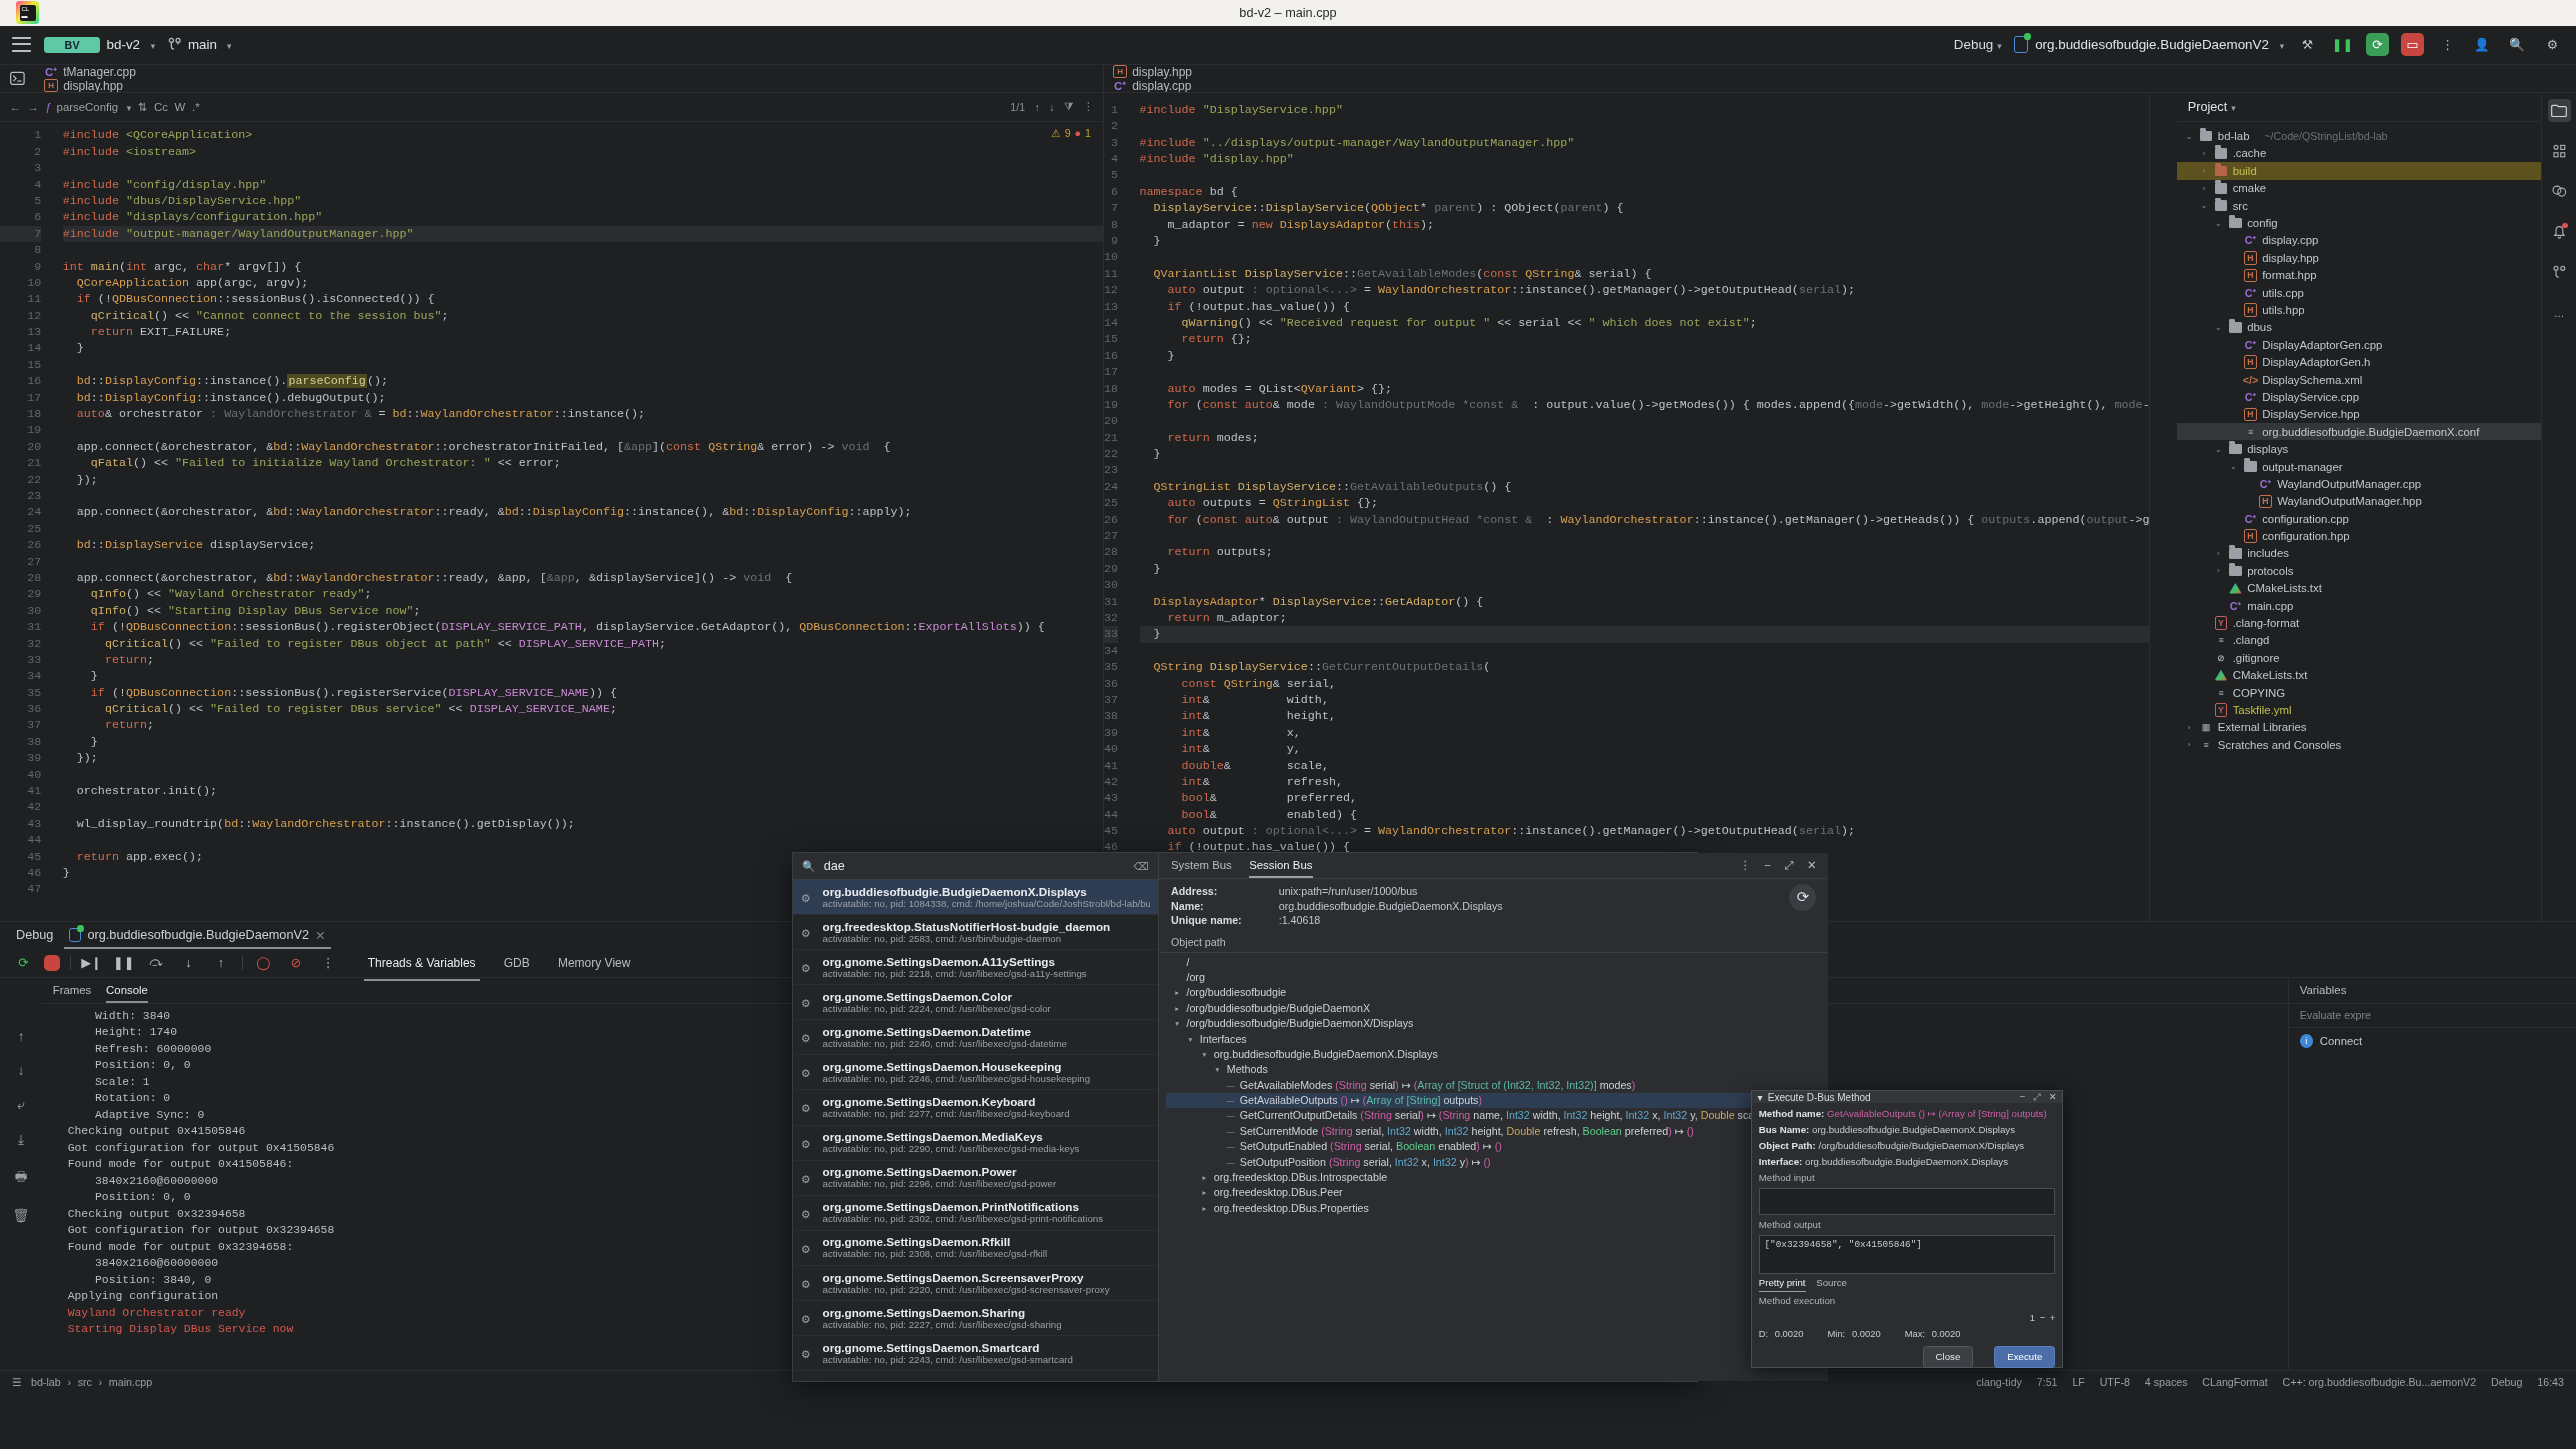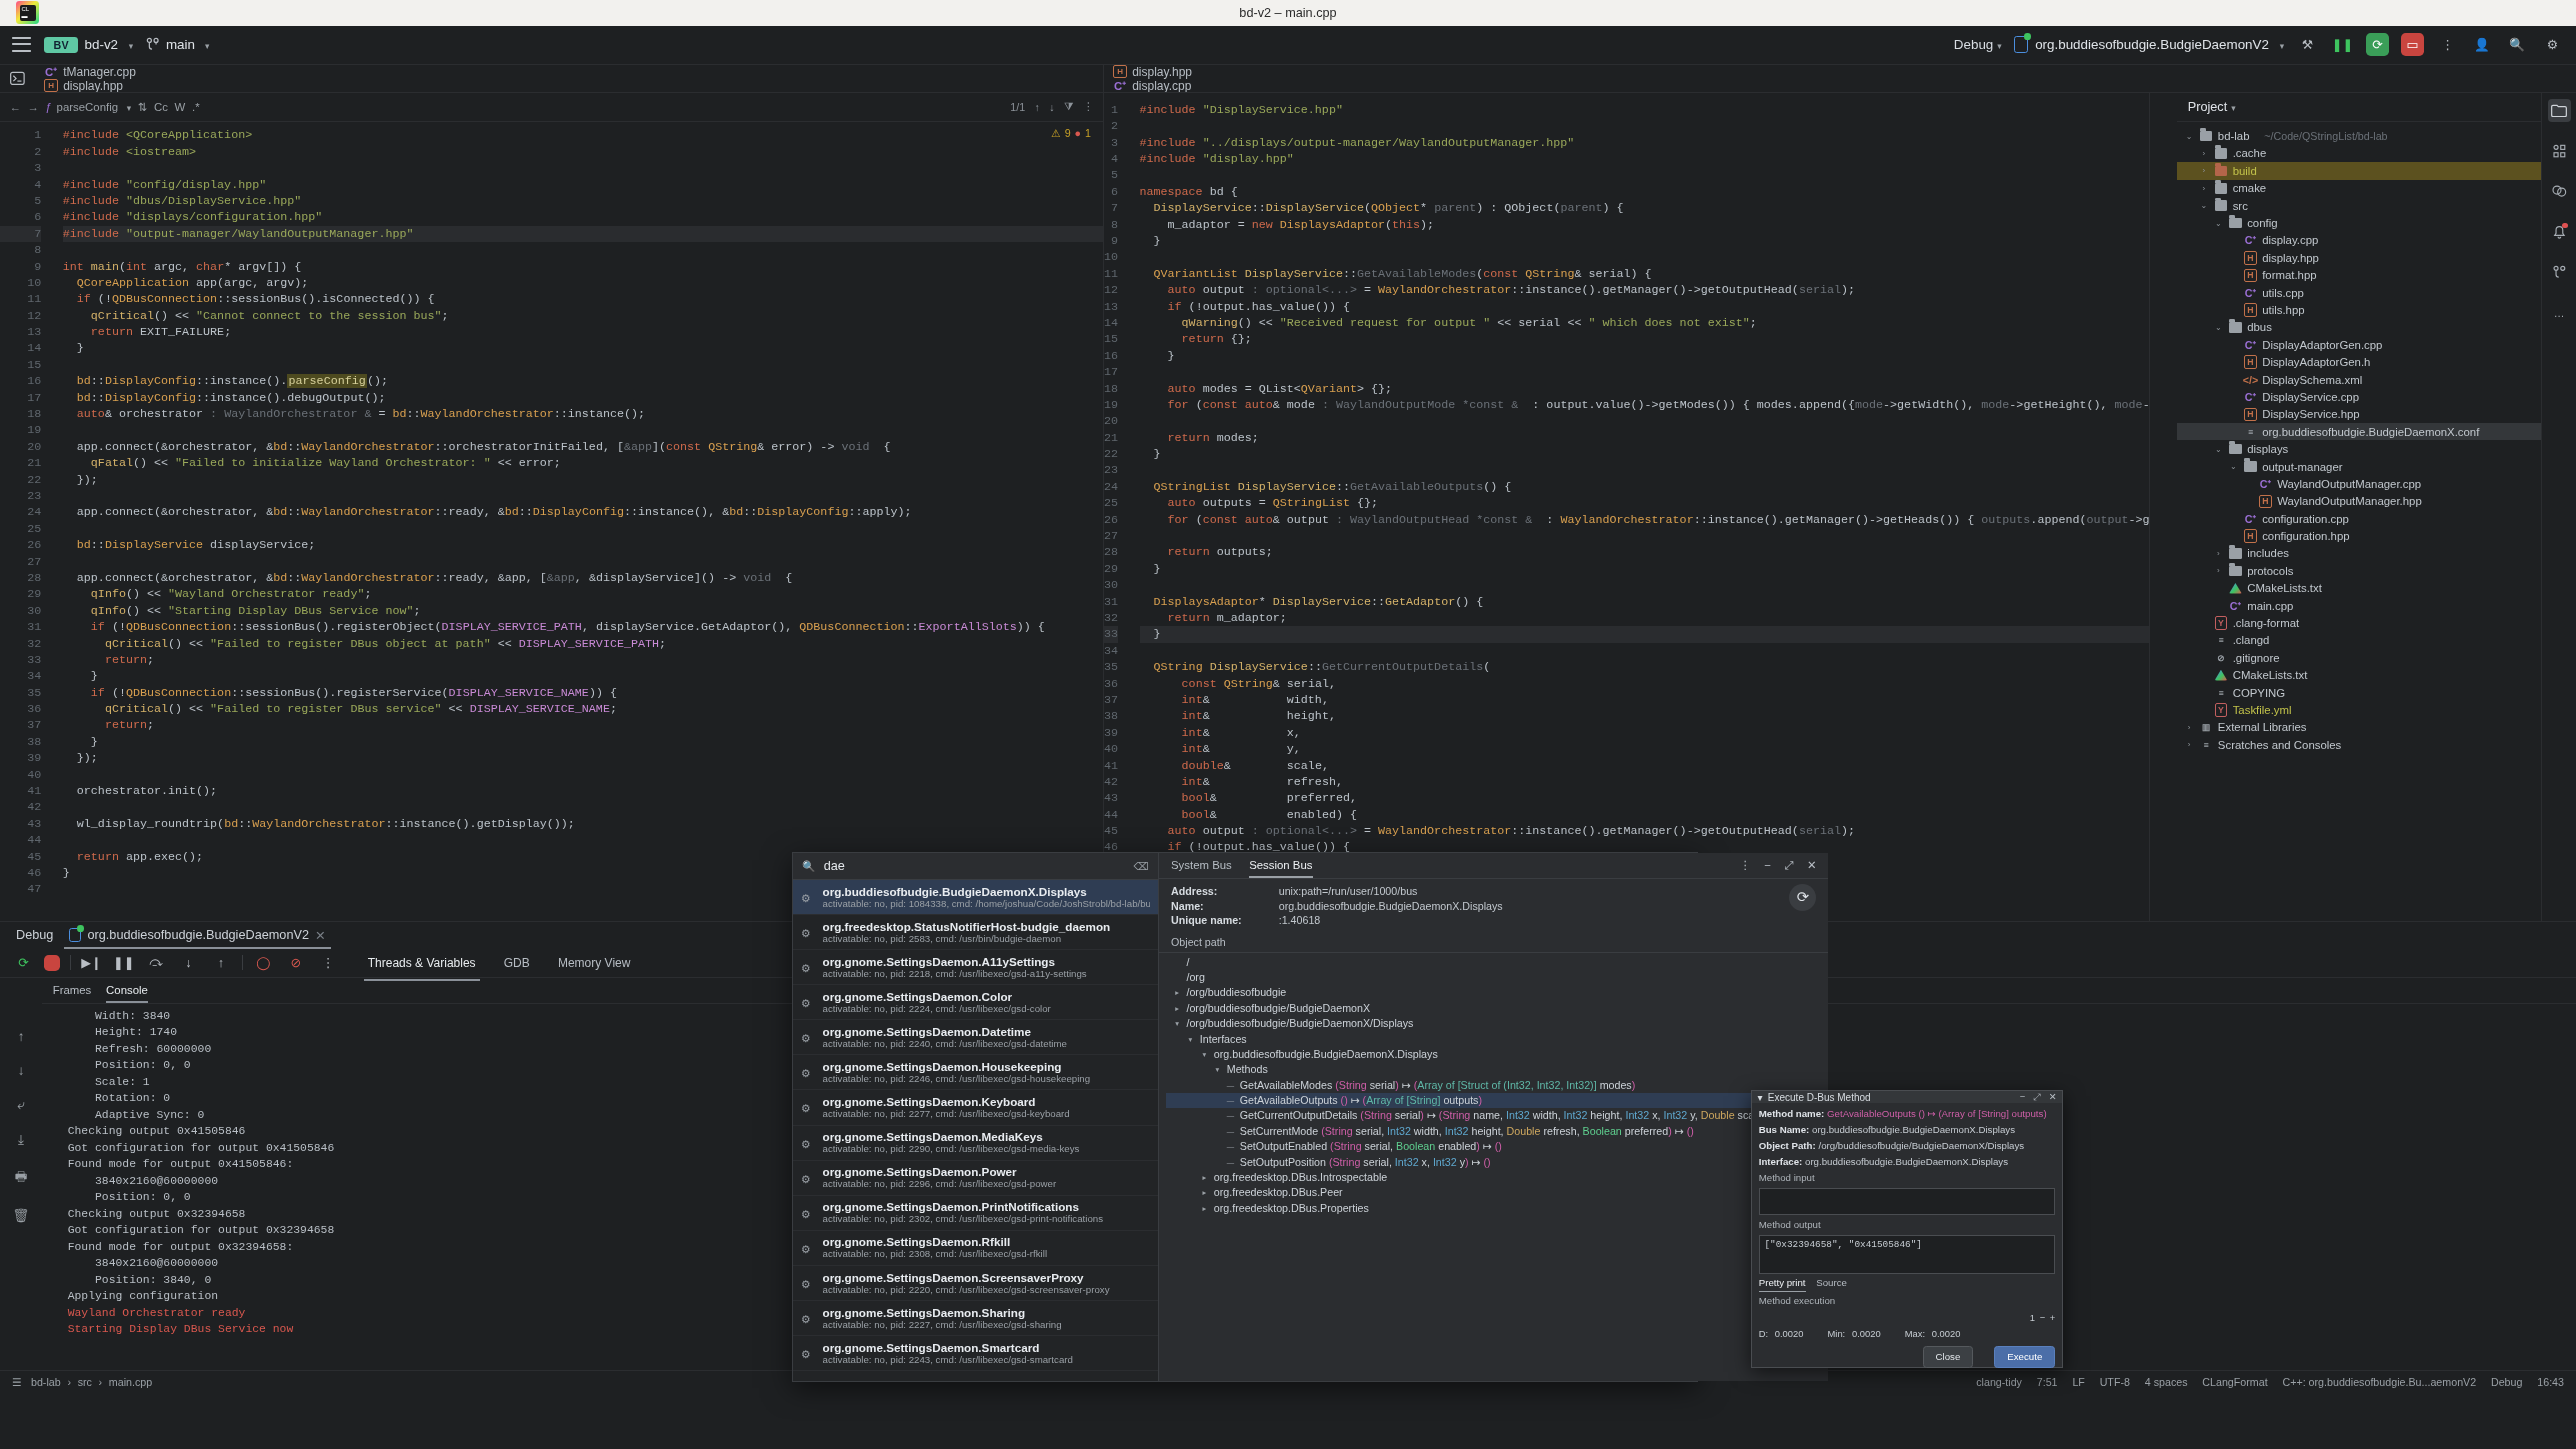--- a/index.html
+++ b/index.html
@@ -16,21 +16,21 @@
     font-size:6px;line-height:6.7px;padding:1.3px 0 0 2px; font-family:"Liberation Sans",sans-serif;}
 
   
   #toolbar { height:39px; background:#1e2022; display:flex; align-items:center;
     padding:0 12px; gap:10.7px; border-bottom:0.7px solid #2b2d30; position:relative; }
   #toolbar .left { display:flex; align-items:center; gap:13.4px; }
   #toolbar .right { margin-left:auto; display:flex; align-items:center; gap:12px; }
   .burger { width:19px; height:14.8px; display:flex; flex-direction:column; justify-content:space-between; cursor:pointer;}
   .burger span { display:block; height:2px; background:#b9bec4; border-radius:0.7px; }
   .proj-chip { display:flex; align-items:center; gap:6.7px; font-size:13.4px; color:#dfe3e8; cursor:pointer;}
-  .proj-badge { background:#5fc8a4; color:#123; font-weight:bold; font-size:10.7px; padding:2px 9px;
+  .proj-badge { background:#5fc8a4; color:#123; font-weight:bold; font-size:10.7px; padding:2px 20px;
     border-radius:3.4px; letter-spacing:0.3px; }
   .chev::after { content:"\25BE"; font-size:8.7px; color:#9aa0a6; margin-left:4px; }
   .branch { display:flex; align-items:center; gap:6px; font-size:13.4px; color:#dfe3e8; cursor:pointer;}
   .run-cfg { display:flex; align-items:center; gap:6.7px; font-size:13.4px; color:#dfe3e8; cursor:pointer;}
   .run-cfg .sqicon { width:14.8px;height:17.4px;border:1.3px solid #4b8fe0;border-radius:2.7px;position:relative;}
   .run-cfg .sqicon::after { content:""; position:absolute; right:-3.4px; top:-3.4px; width:6.7px; height:6.7px;
     border-radius:50%; background:#3ec45f; }
   .tb-btn { width:23px; height:23px; display:flex; align-items:center; justify-content:center;
     border-radius:4.7px; cursor:pointer; color:#b9bec4; font-size:12.7px; }
   .tb-btn.green { background:#3a9e58; color:#fff; }
@@ -727,20 +727,28 @@
           <div>  Checking output 0x32394658</div>
           <div>  Got configuration for output 0x32394658</div>
           <div>  Found mode for output 0x32394658:</div>
           <div>      3840x2160@60000000</div>
           <div>      Position: 3840, 0</div>
           <div>  Applying configuration</div>
           <div class="cl-red">  Wayland Orchestrator ready</div>
           <div class="cl-red">  Starting Display DBus Service now</div>
         </div>
     </div>
+    <div class="dbg-vars">
+      <div class="vars-head">Variables</div>
+      <div class="vars-eval">Evaluate expre</div>
+      <div class="vars-row">
+        <span class="iblue">i</span>
+        <span>Connect</span>
+      </div>
+    </div>
   </div>
 </div>
 
 <div id="status">
   <span>☰</span>
   <span id="status-crumbs" style="display:flex;align-items:center;gap:6.7px">
       <span class="crumb-s">bd-lab</span>
       <span>›</span>
       <span class="crumb-s">src</span>
       <span>›</span>

